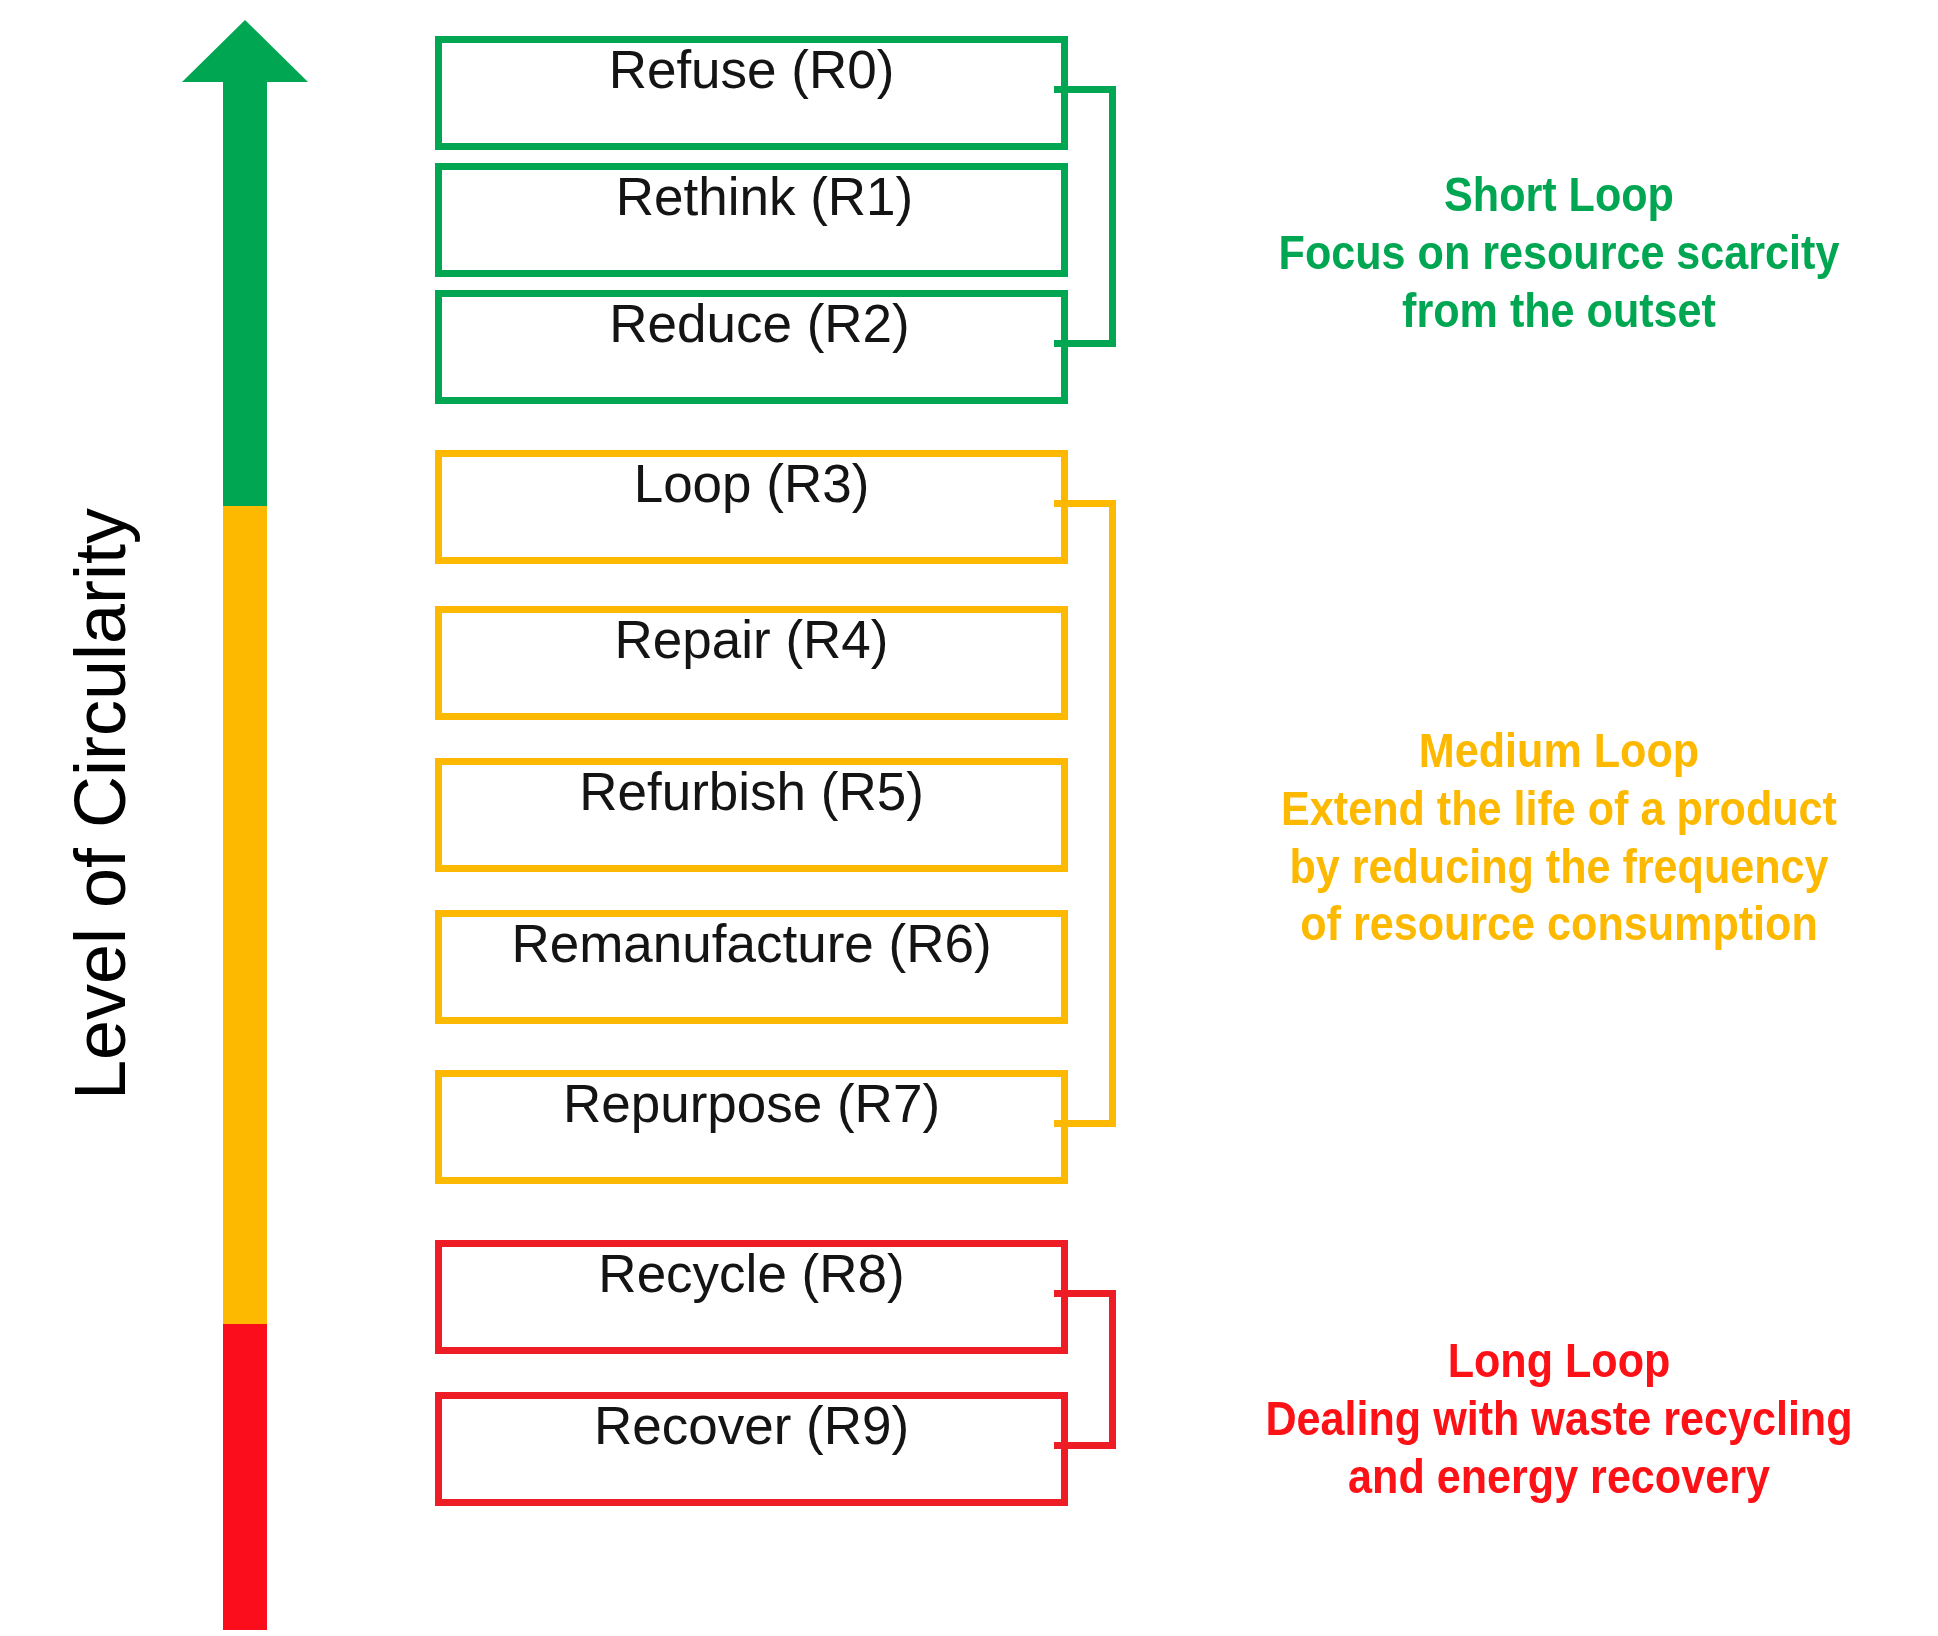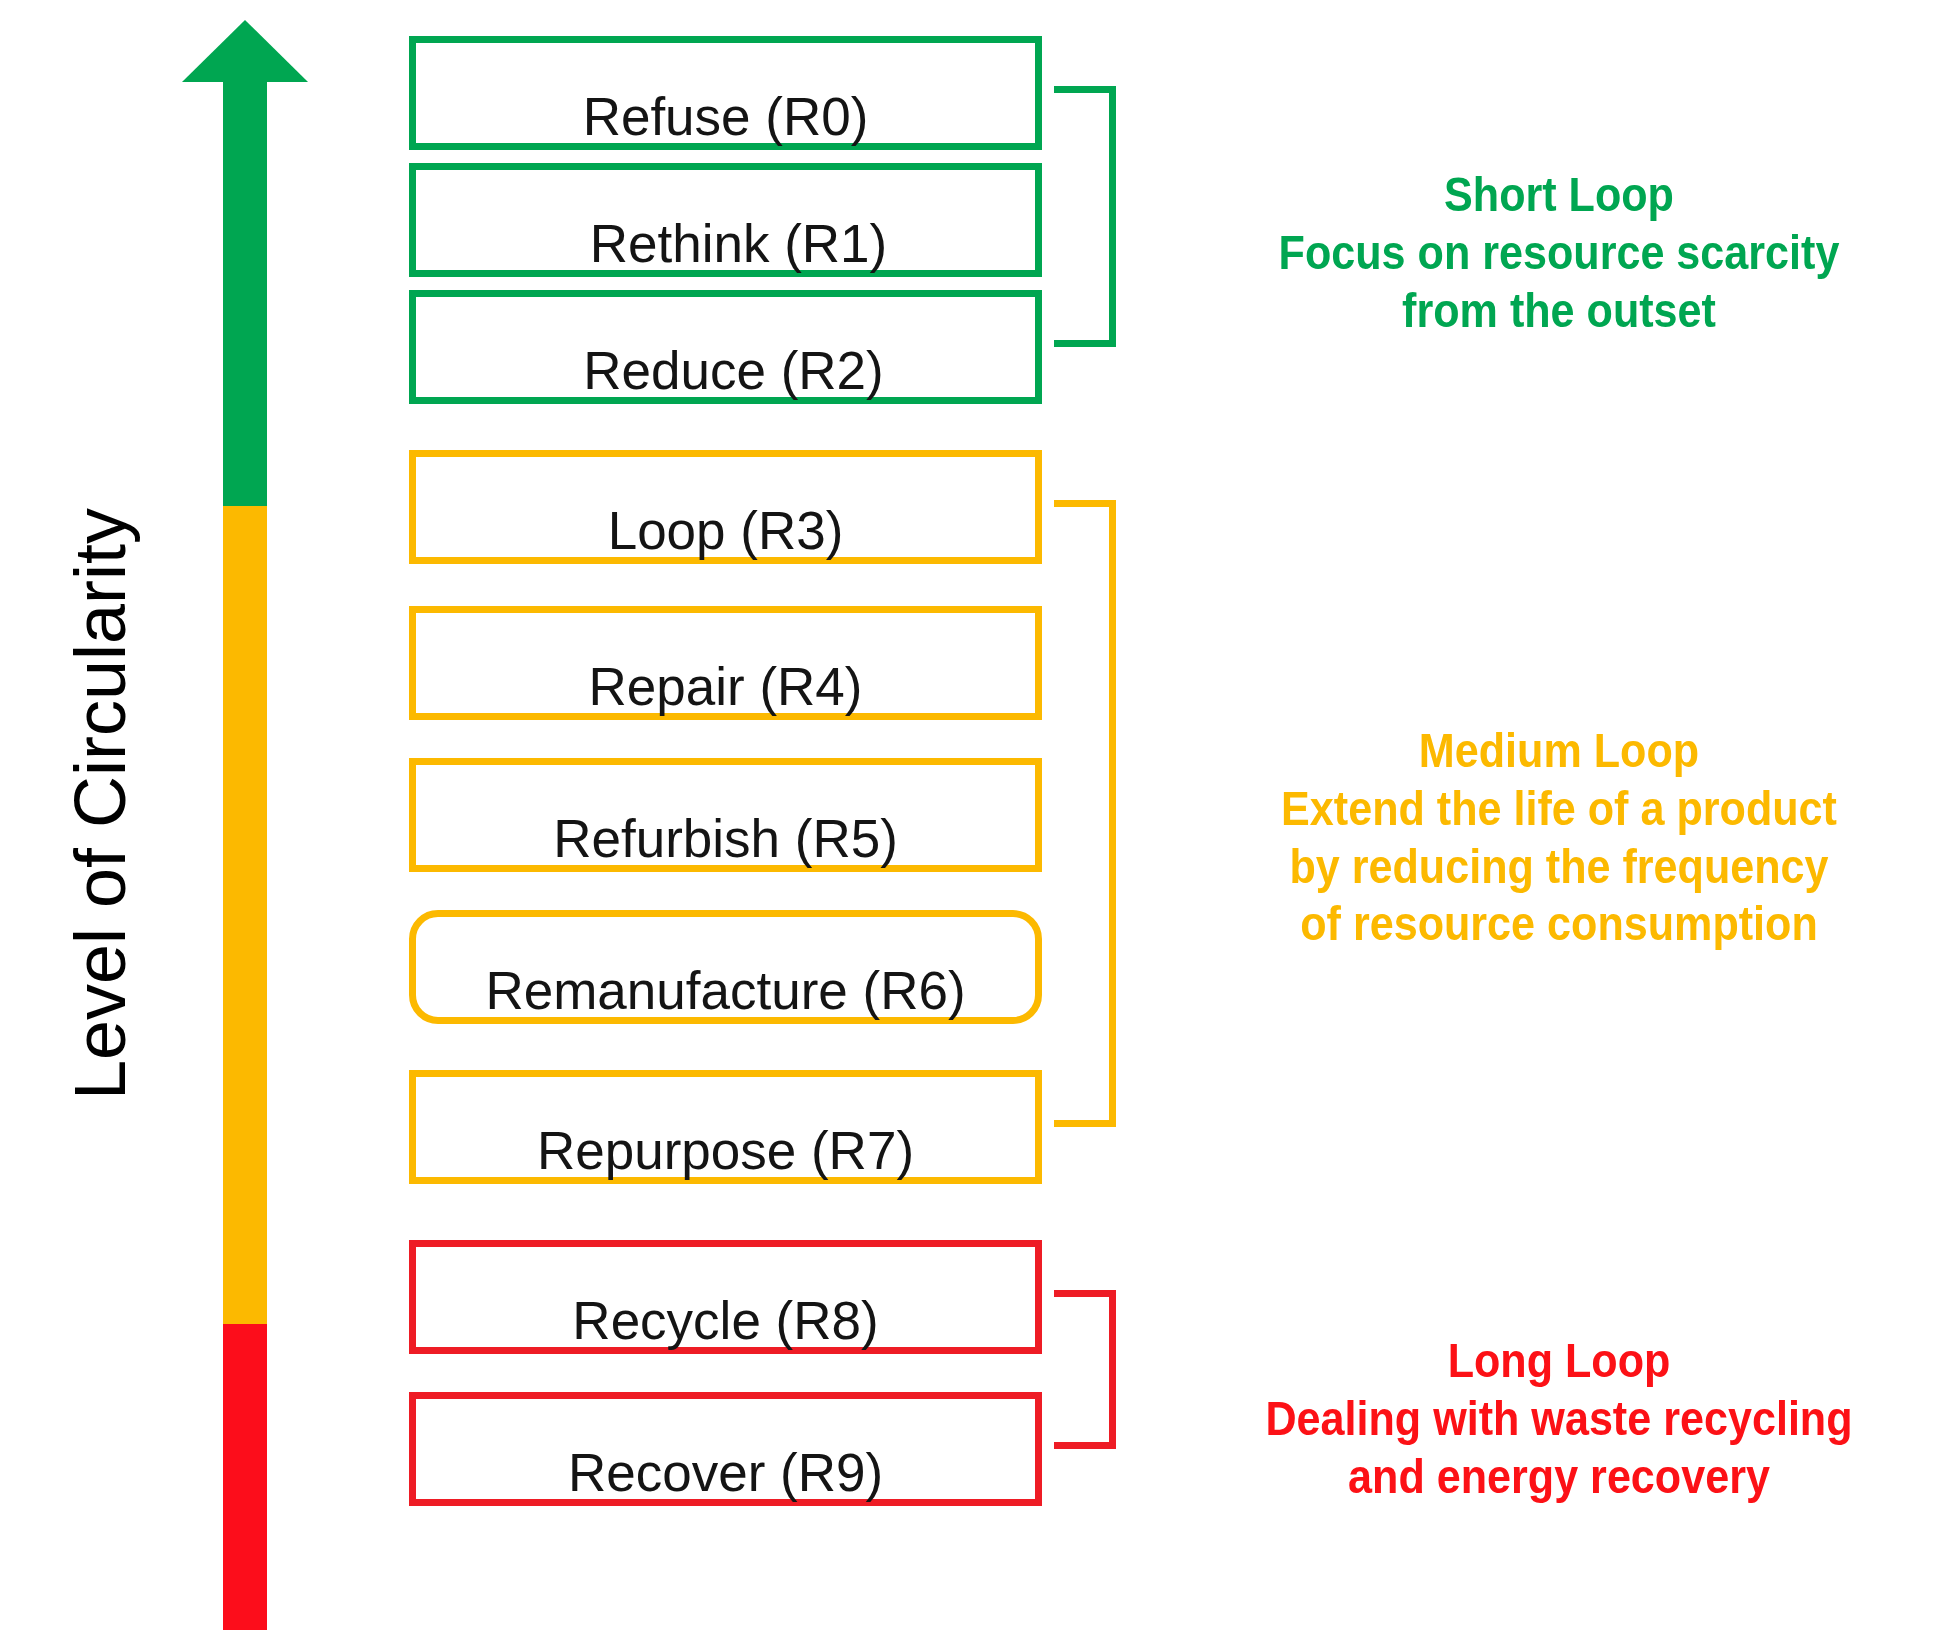--- a/index.html
+++ b/index.html
@@ -68,27 +68,27 @@
     left: 0;
     width: 100%;
   }
   .seg-green  { background: #00a651; }
   .seg-yellow { background: #fcb900; }
   .seg-red    { background: #fc0d1b; }
 
   
   .box {
     position: absolute;
-    left: 409px;
+    left: 435px;
     width: 633px;
     height: 114px;
     box-sizing: border-box;
     background: #ffffff;
     display: flex;
-    align-items: flex-end;
+    align-items: flex-start;
     justify-content: center;
   }
   .box-label {
     font-size: 53px;
     font-weight: 400;
     color: #141414;
     line-height: 1;
     white-space: nowrap;
   }
   .box.green  { border: 7px solid #00a651; }
@@ -151,21 +151,21 @@
 
   <div class="box yellow" style="top:450px;">
     <span class="box-label">Loop (R3)</span>
   </div>
   <div class="box yellow" style="top:606px;">
     <span class="box-label">Repair (R4)</span>
   </div>
   <div class="box yellow" style="top:758px;">
     <span class="box-label">Refurbish (R5)</span>
   </div>
-  <div class="box yellow" style="top:910px;border-radius:29px;">
+  <div class="box yellow" style="top:910px;">
     <span class="box-label">Remanufacture (R6)</span>
   </div>
   <div class="box yellow" style="top:1070px;">
     <span class="box-label">Repurpose (R7)</span>
   </div>
 
   <div class="box red" style="top:1240px;">
     <span class="box-label">Recycle (R8)</span>
   </div>
   <div class="box red" style="top:1392px;">

